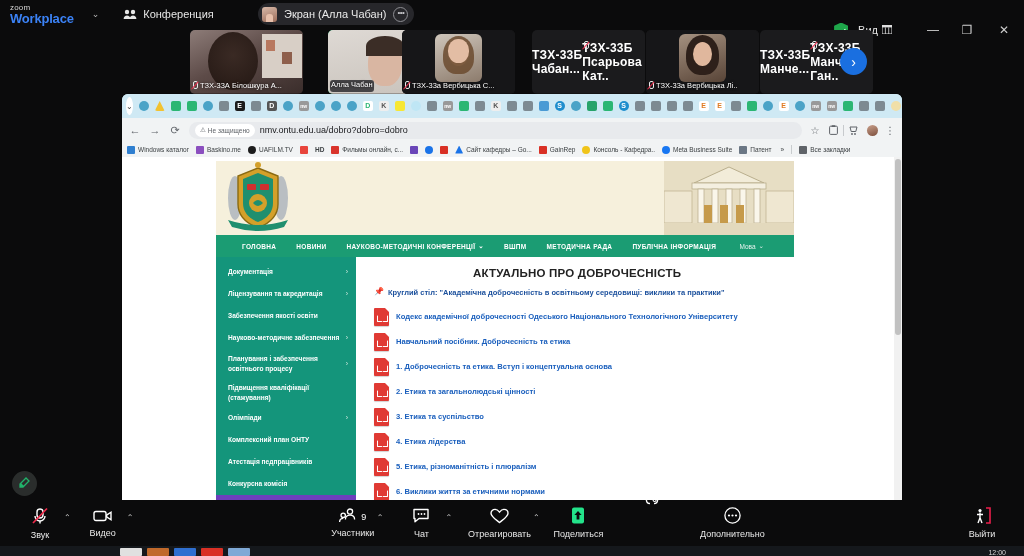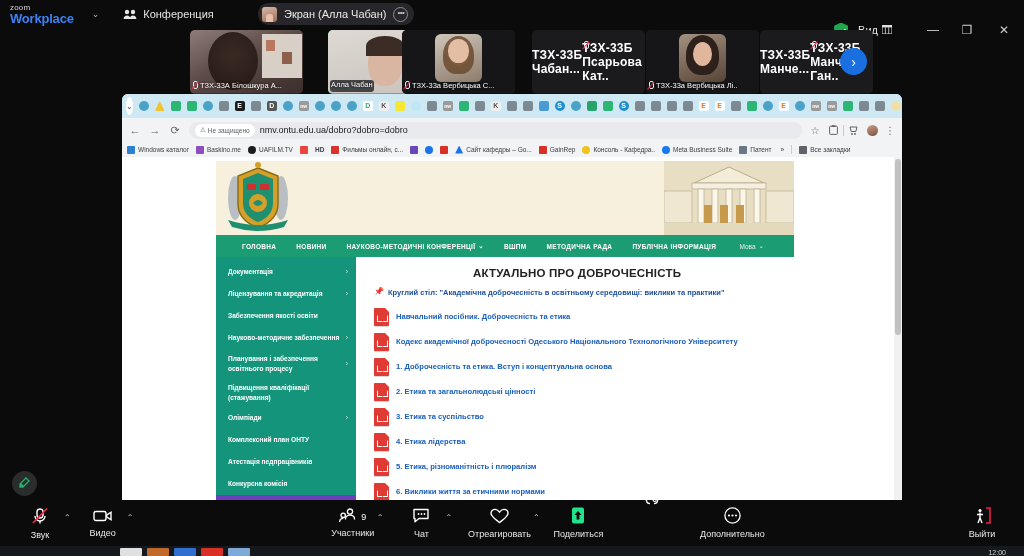--- a/index.html
+++ b/index.html
@@ -697,25 +697,25 @@
           <div class="site-main">
             <div class="main-title">АКТУАЛЬНО ПРО ДОБРОЧЕСНІСТЬ</div>
 
             <div class="rt-row">
               <span class="rt-pin">📌</span>
               <span class="rt-text">Круглий стіл: "Академічна доброчесність в освітньому середовищі: виклики та практики"</span>
             </div>
 
             <div class="doc-row">
               <span class="pdfico"></span>
-              <span class="doc-label">Навчальний посібник. Доброчесність та етика</span>
+              <span class="doc-label">Кодекс академічної доброчесності Одеського Національного Технологічного Університету</span>
             </div>
             <div class="doc-row">
               <span class="pdfico"></span>
-              <span class="doc-label">Кодекс академічної доброчесності Одеського Національного Технологічного Університету</span>
+              <span class="doc-label">Навчальний посібник. Доброчесність та етика</span>
             </div>
             <div class="doc-row">
               <span class="pdfico"></span>
               <span class="doc-label">1. Доброчесність та етика. Вступ і концептуальна основа</span>
             </div>
             <div class="doc-row">
               <span class="pdfico"></span>
               <span class="doc-label">2. Етика та загальнолюдські цінності</span>
             </div>
             <div class="doc-row">

